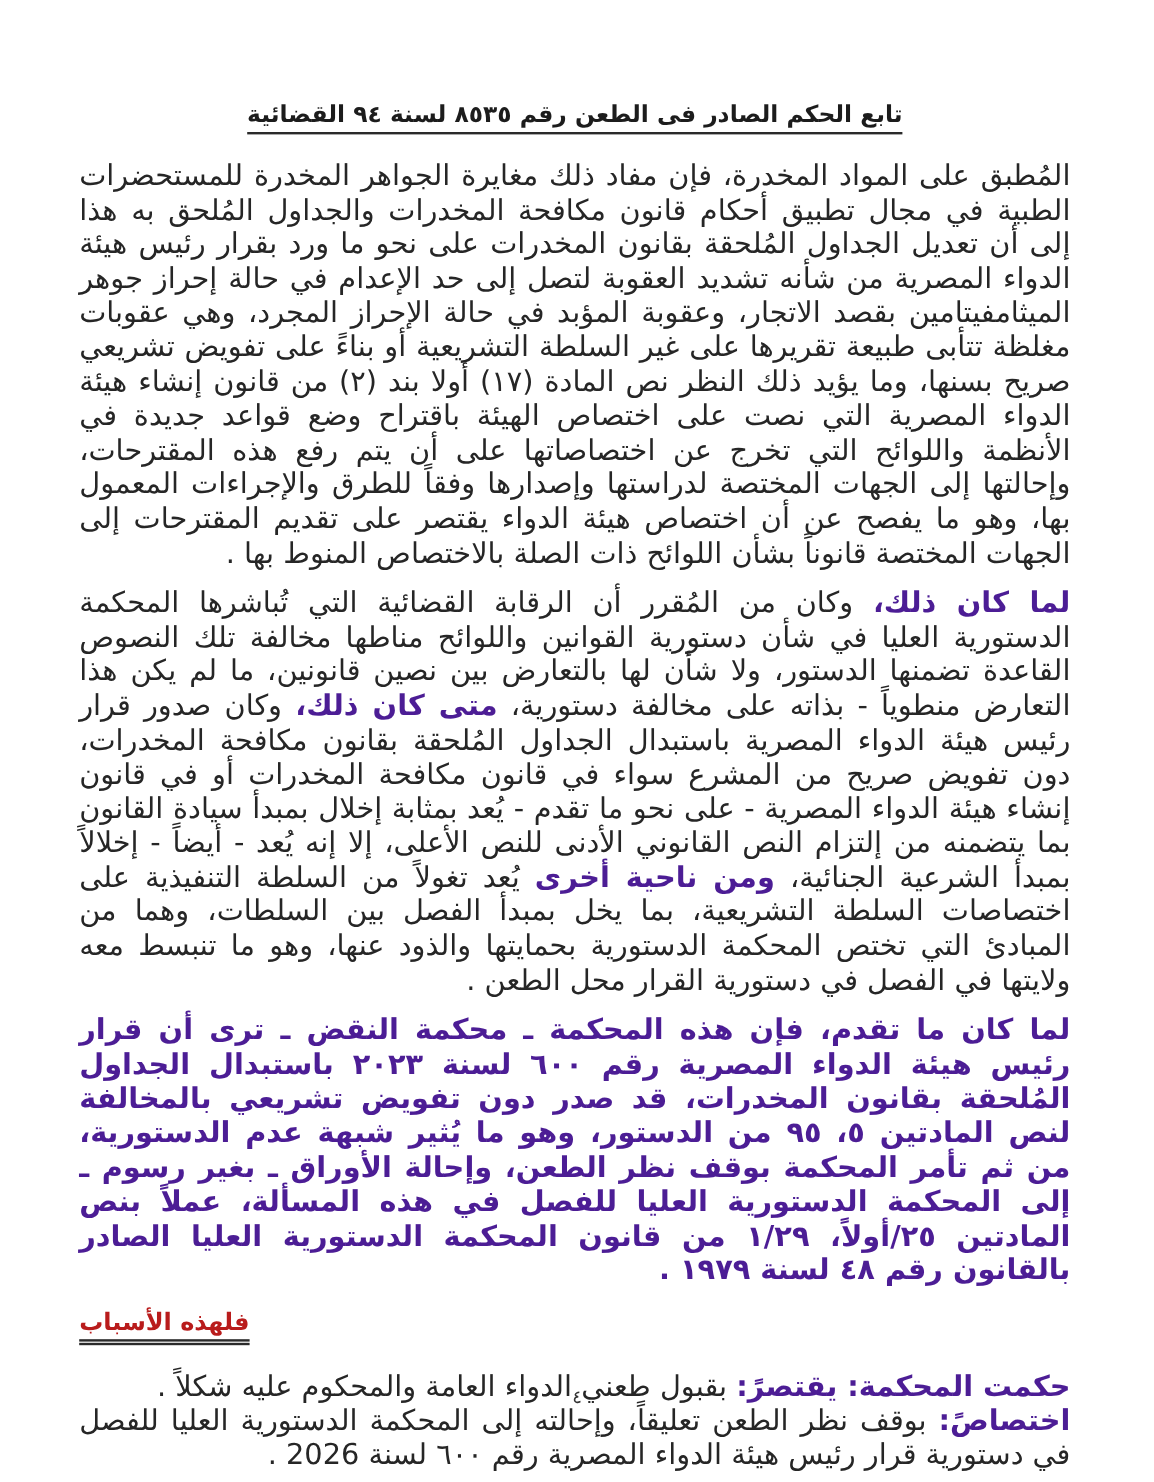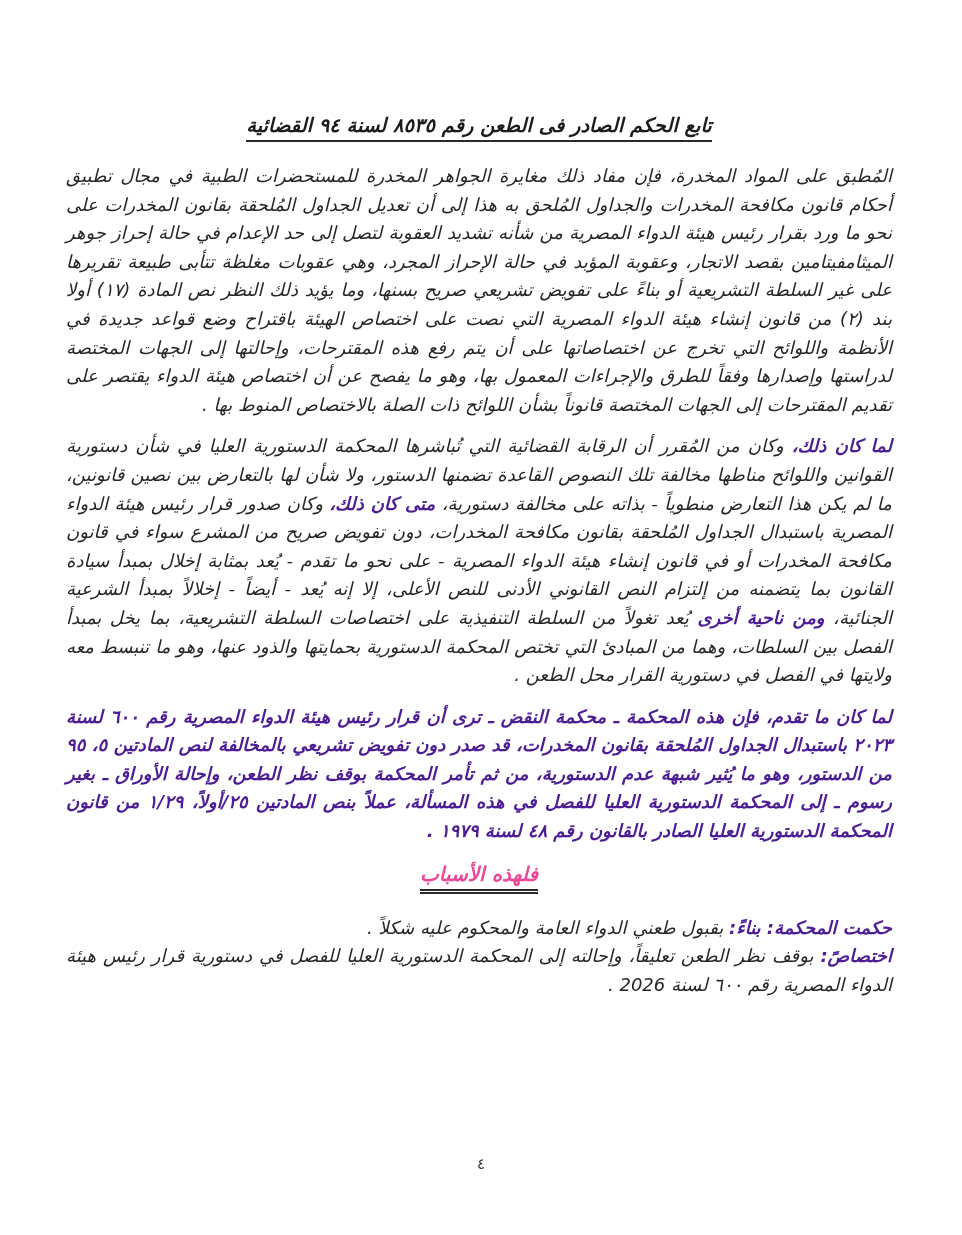--- a/index.html
+++ b/index.html
@@ -13,58 +13,57 @@
     height: 1235px;
     margin: 0 auto;
     background: #ffffff;
     direction: rtl;
     font-family: "DejaVu Sans", sans-serif;
     color: #222222;
     overflow: hidden;
   }
   .content {
     position: absolute;
-    top: 114px;
+    top: 84px;
     right: 70px;
     left: 66px;
-    font-style: italic;
   }
   .doc-title {
     margin: 0 0 20px 0;
     text-align: center;
     font-size: 19.5px;
     font-weight: bold;
     color: #1c1c1c;
   }
   .doc-title .underlined {
     display: inline-block;
     border-bottom: 2px solid #2a2a2a;
     padding-bottom: 3px;
   }
   .doc-body p.para,
   .ruling p.para {
     margin: 0 0 13px 0;
-    font-size: 18px;
+    font-size: 24px;
     line-height: 28.6px;
     text-align: justify;
     color: #262626;
   }
   .ruling p.para {
     margin: 0;
   }
   .bold {
     font-weight: bold;
     color: #4c1d95;
   }
   .section-heading {
     margin: 16px 0 20px 0;
-    text-align: center;
+    text-align: left;
     font-size: 20px;
     font-weight: bold;
-    color: #ec4899;
+    color: #b91c1c;
   }
   .section-heading .underlined {
     display: inline-block;
     border-bottom: 5px double #2a2a2a;
     padding-bottom: 3px;
   }
   .page-footer {
     position: absolute;
     bottom: 62px;
     left: 0;
@@ -90,21 +89,21 @@
         <p class="para"><span class="">المُطبق على المواد المخدرة، فإن مفاد ذلك مغايرة الجواهر المخدرة للمستحضرات الطبية في مجال تطبيق أحكام قانون مكافحة المخدرات والجداول المُلحق به هذا إلى أن تعديل الجداول المُلحقة بقانون المخدرات على نحو ما ورد بقرار رئيس هيئة الدواء المصرية من شأنه تشديد العقوبة لتصل إلى حد الإعدام في حالة إحراز جوهر الميثامفيتامين بقصد الاتجار، وعقوبة المؤبد في حالة الإحراز المجرد، وهي عقوبات مغلظة تتأبى طبيعة تقريرها على غير السلطة التشريعية أو بناءً على تفويض تشريعي صريح بسنها، وما يؤيد ذلك النظر نص المادة (١٧) أولا بند (٢) من قانون إنشاء هيئة الدواء المصرية التي نصت على اختصاص الهيئة باقتراح وضع قواعد جديدة في الأنظمة واللوائح التي تخرج عن اختصاصاتها على أن يتم رفع هذه المقترحات، وإحالتها إلى الجهات المختصة لدراستها وإصدارها وفقاً للطرق والإجراءات المعمول بها، وهو ما يفصح عن أن اختصاص هيئة الدواء يقتصر على تقديم المقترحات إلى الجهات المختصة قانوناً بشأن اللوائح ذات الصلة بالاختصاص المنوط بها .</span></p>
         <p class="para"><span class="bold">لما كان ذلك،</span><span class=""> وكان من المُقرر أن الرقابة القضائية التي تُباشرها المحكمة الدستورية العليا في شأن دستورية القوانين واللوائح مناطها مخالفة تلك النصوص القاعدة تضمنها الدستور، ولا شأن لها بالتعارض بين نصين قانونين، ما لم يكن هذا التعارض منطوياً - بذاته على مخالفة دستورية، </span><span class="bold">متى كان ذلك،</span><span class=""> وكان صدور قرار رئيس هيئة الدواء المصرية باستبدال الجداول المُلحقة بقانون مكافحة المخدرات، دون تفويض صريح من المشرع سواء في قانون مكافحة المخدرات أو في قانون إنشاء هيئة الدواء المصرية - على نحو ما تقدم - يُعد بمثابة إخلال بمبدأ سيادة القانون بما يتضمنه من إلتزام النص القانوني الأدنى للنص الأعلى، إلا إنه يُعد - أيضاً - إخلالاً بمبدأ الشرعية الجنائية، </span><span class="bold">ومن ناحية أخرى</span><span class=""> يُعد تغولاً من السلطة التنفيذية على اختصاصات السلطة التشريعية، بما يخل بمبدأ الفصل بين السلطات، وهما من المبادئ التي تختص المحكمة الدستورية بحمايتها والذود عنها، وهو ما تنبسط معه ولايتها في الفصل في دستورية القرار محل الطعن .</span></p>
         <p class="para"><span class="bold">لما كان ما تقدم، فإن هذه المحكمة ـ محكمة النقض ـ ترى أن قرار رئيس هيئة الدواء المصرية رقم ٦٠٠ لسنة ٢٠٢٣ باستبدال الجداول المُلحقة بقانون المخدرات، قد صدر دون تفويض تشريعي بالمخالفة لنص المادتين ٥، ٩٥ من الدستور، وهو ما يُثير شبهة عدم الدستورية، من ثم تأمر المحكمة بوقف نظر الطعن، وإحالة الأوراق ـ بغير رسوم ـ إلى المحكمة الدستورية العليا للفصل في هذه المسألة، عملاً بنص المادتين ٢٥/أولاً، ١/٢٩ من قانون المحكمة الدستورية العليا الصادر بالقانون رقم ٤٨ لسنة ١٩٧٩ .</span></p>
       </div>
 
     <h2 class="section-heading">
       <span class="underlined">فلهذه الأسباب</span>
     </h2>
 
     <div class="ruling">
-        <p class="para"><span class="bold">حكمت المحكمة: بناءً:</span><span class=""> بقبول طعني الدواء العامة والمحكوم عليه شكلاً .</span></p>
+        <p class="para"><span class="bold">حكمت المحكمة: يقتصرً:</span><span class=""> بقبول طعني الدواء العامة والمحكوم عليه شكلاً .</span></p>
         <p class="para"><span class="bold">اختصاصً:</span><span class=""> بوقف نظر الطعن تعليقاً، وإحالته إلى المحكمة الدستورية العليا للفصل في دستورية قرار رئيس هيئة الدواء المصرية رقم ٦٠٠ لسنة 2026 .</span></p>
       </div>
 
   </div>
 
   <div class="page-footer">
     <span class="page-number">٤</span>
   </div>
 </div>
 

